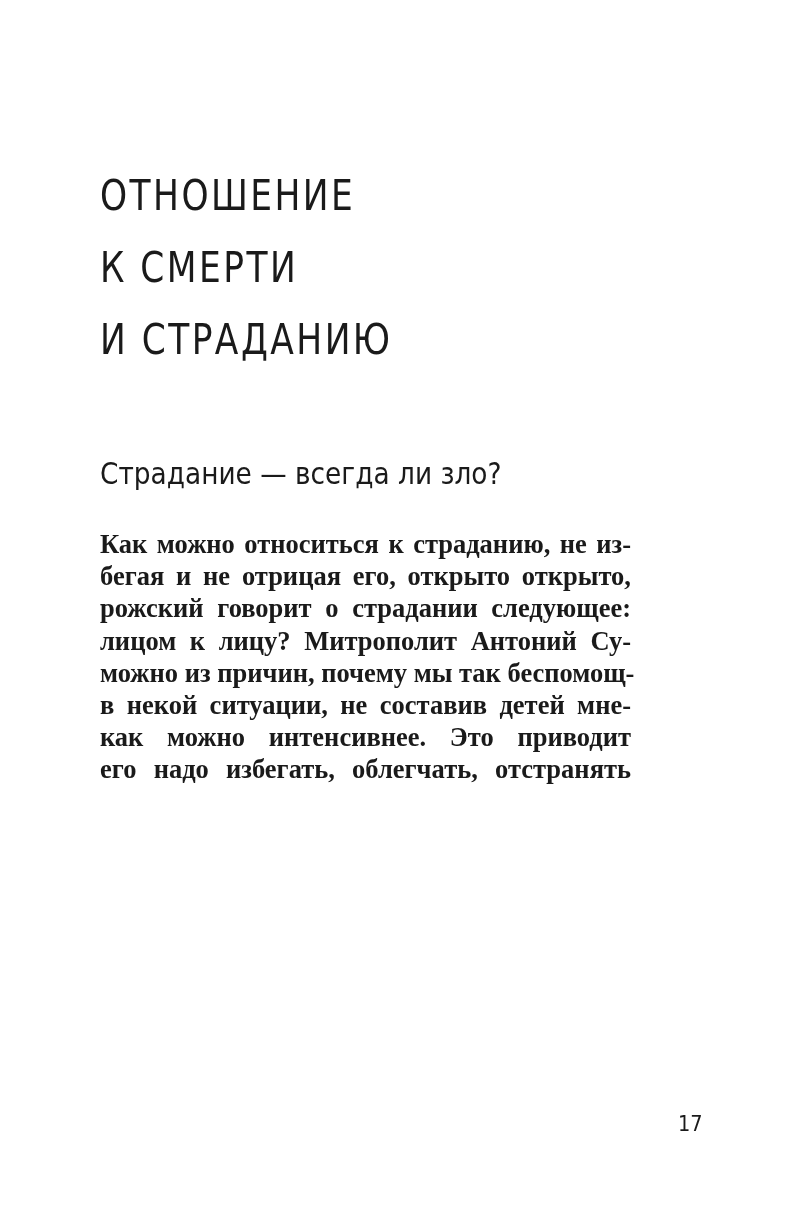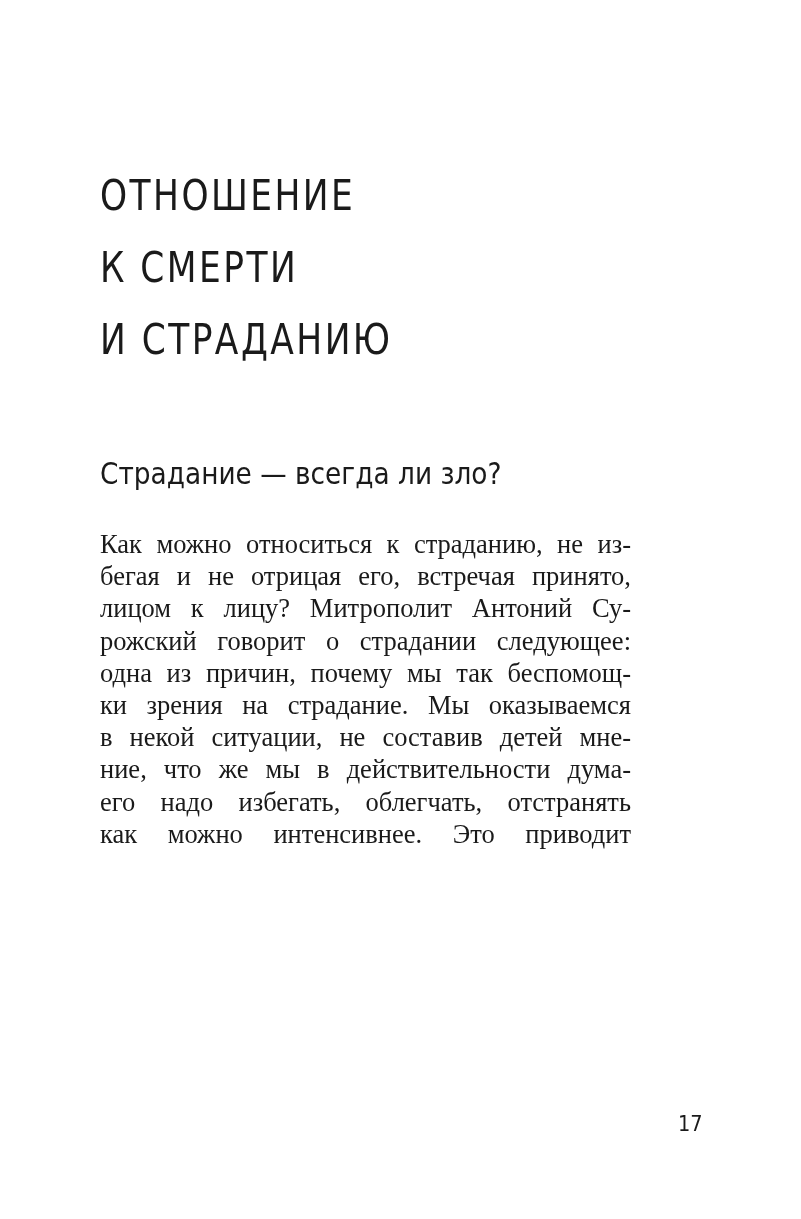--- a/index.html
+++ b/index.html
@@ -56,20 +56,21 @@
       font-size: 26.5px;
       color: #1a1a1a;
     }
     .body-text .line {
       display: block;
       height: 32.2px;
       line-height: 32.2px;
       white-space: nowrap;
       text-align: justify;
       text-align-last: justify;
+      font-weight: bold;
     }
     .page-number {
       position: absolute;
       left: 678px;
       top: 1110px;
       font-family: "DejaVu Sans", sans-serif;
       font-size: 22px;
       line-height: 28px;
       transform: scaleX(0.88);
       transform-origin: left top;
@@ -82,24 +83,22 @@
 <h1 class="chapter-title">
   <span class="line">ОТНОШЕНИЕ</span>
   <span class="line">К СМЕРТИ</span>
   <span class="line">И СТРАДАНИЮ</span>
 </h1>
 
 <h2 class="section-heading">Страдание — всегда ли зло?</h2>
 
 <div class="body-text">
   <span class="line">Как можно относиться к страданию, не из-</span>
-  <span class="line">бегая и не отрицая его, встречая принято,</span>
+  <span class="line">бегая и не отрицая его, открыто открыто,</span>
+  <span class="line">рожский говорит о страдании следующее:</span>
   <span class="line">лицом к лицу? Митрополит Антоний Су-</span>
-  <span class="line">рожский говорит о страдании следующее:</span>
-  <span class="line">одна из причин, почему мы так беспомощ-</span>
-  <span class="line">ки зрения на страдание. Мы оказываемся</span>
+  <span class="line">можно из причин, почему мы так беспомощ-</span>
   <span class="line">в некой ситуации, не составив детей мне-</span>
-  <span class="line">ние, что же мы в действительности дума-</span>
+  <span class="line">как можно интенсивнее. Это приводит</span>
   <span class="line">его надо избегать, облегчать, отстранять</span>
-  <span class="line">как можно интенсивнее. Это приводит</span>
 </div>
 
 <div class="page-number">17</div>
 
 </body></html>

